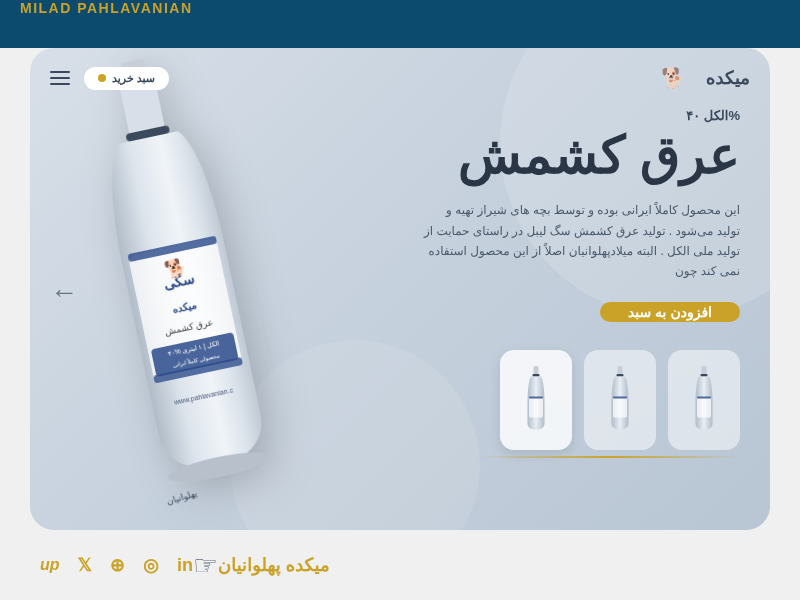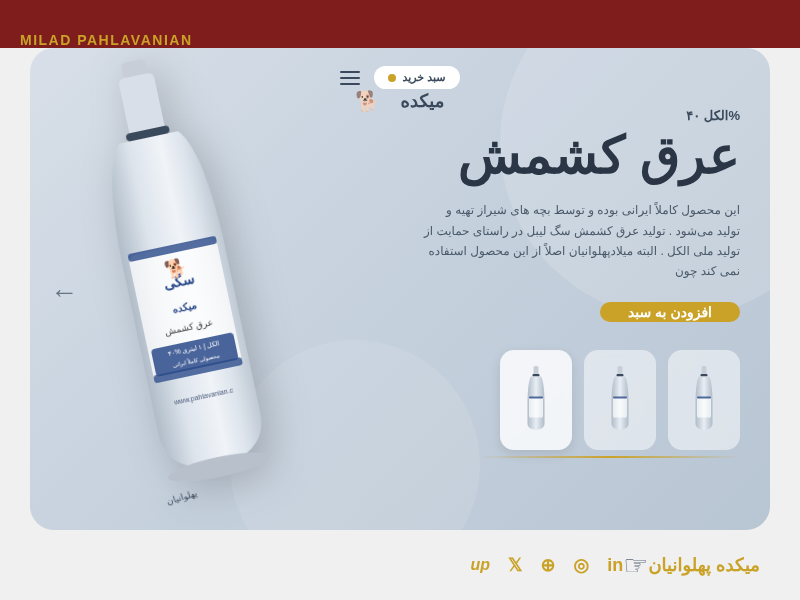--- a/index.html
+++ b/index.html
@@ -11,23 +11,23 @@
       overflow: hidden;
       position: relative;
     }
 
     
     #top-bar {
       position: absolute;
       top: 0; left: 0; right: 0;
       height: 48px;
       display: flex;
-      align-items: flex-end;
+      align-items: flex-start;
       padding: 0 20px;
-      background: #7f1d1d;
+      background: #0c4a6e;
       z-index: 10;
     }
     #brand-name {
       font-size: 14px;
       font-weight: 900;
       color: #c9a227;
       letter-spacing: 1.5px;
       text-transform: uppercase;
     }
 
@@ -62,21 +62,20 @@
     }
 
     
     #card-nav {
       position: absolute;
       top: 18px; left: 20px; right: 20px;
       display: flex;
       align-items: center;
       justify-content: space-between;
       z-index: 5;
-      flex-direction: column;
     }
     #nav-left {
       display: flex;
       align-items: center;
       gap: 14px;
     }
     #hamburger {
       display: flex;
       flex-direction: column;
       gap: 4px;
@@ -255,21 +254,21 @@
     }
 
     
     #bottom-bar {
       position: absolute;
       bottom: 0; left: 0; right: 0;
       height: 70px;
       background: #f0f0f0;
       display: flex;
       align-items: center;
-      justify-content: flex-end;
+      justify-content: flex-start;
       padding: 16px 40px;
       border-radius: 6px;
     }
     #social-icons {
       display: flex;
       gap: 18px;
       align-items: center;
     }
     .social-icon {
       font-size: 18px;

